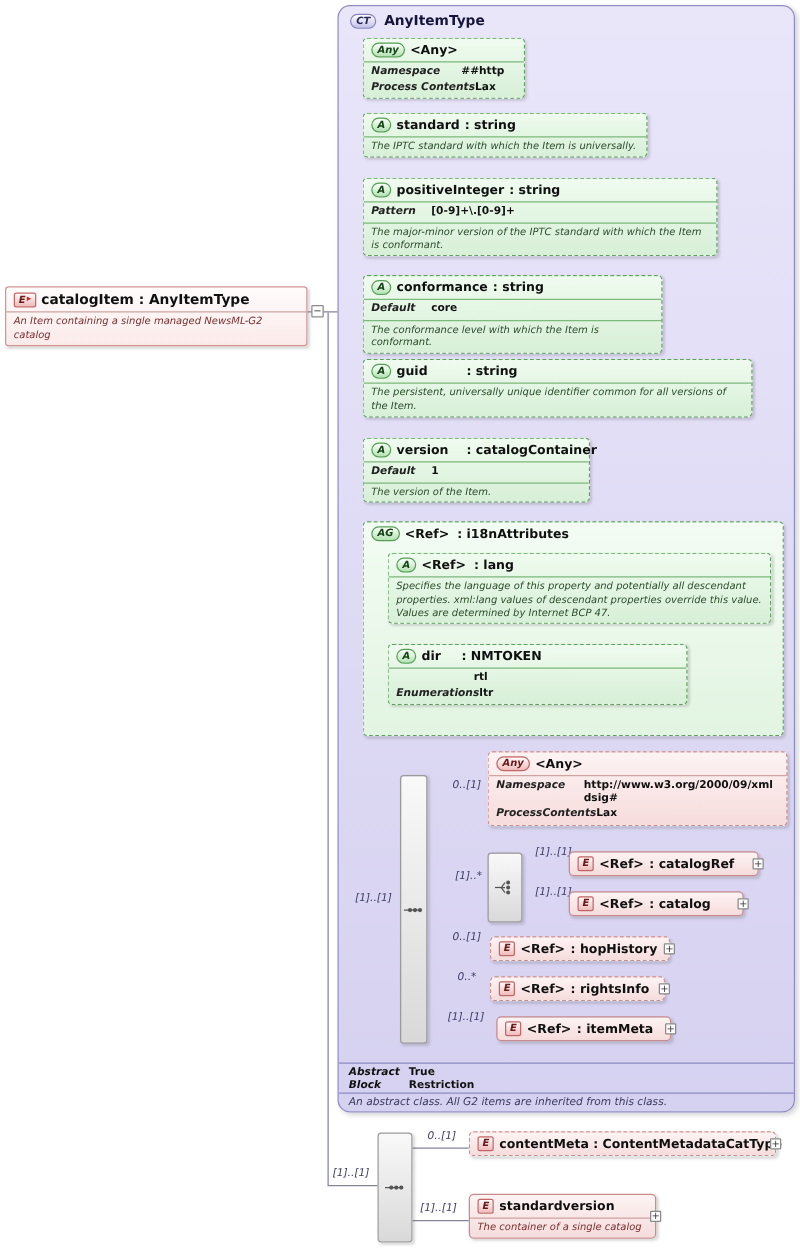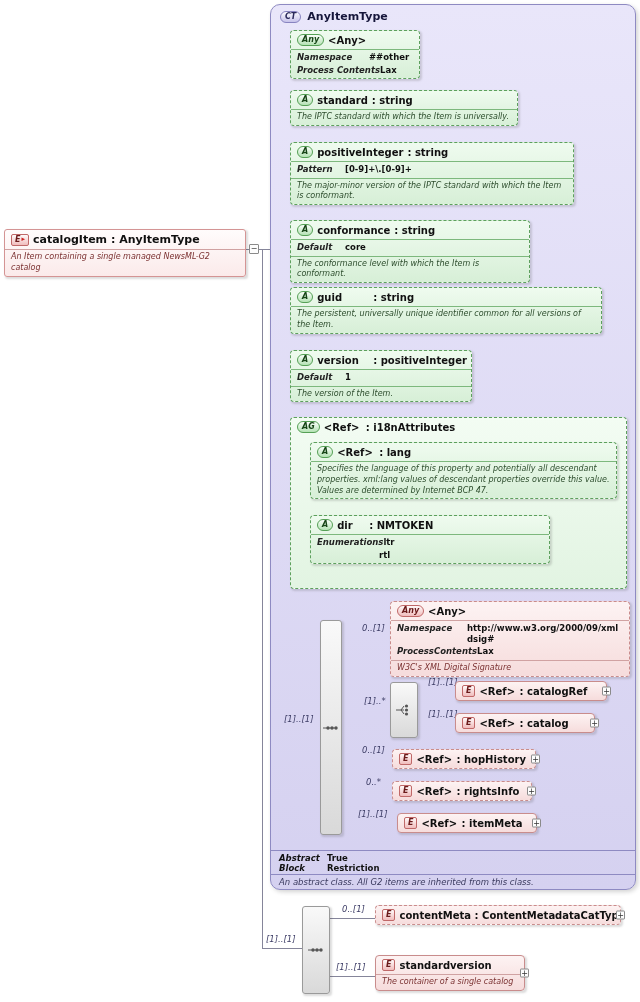--- a/index.html
+++ b/index.html
@@ -160,21 +160,21 @@
   <div class="toggle" style="left:249px;top:244px">−</div>
 
   <div class="gbox" style="left:290px;top:30px;width:130px">
     <div class="box-hdr">
       <span class="badge green">Any</span>
       <span>&lt;Any&gt;</span>
     </div>
     <div class="facets">
       <div class="facet-row" style="--lw:72px">
         <span class="f-label">Namespace</span>
-        <span class="f-value">##other</span>
+        <span class="f-value">##http</span>
       </div>
       <div class="facet-row" style="--lw:72px">
         <span class="f-label">Process Contents</span>
         <span class="f-value">Lax</span>
       </div>
     </div>
   </div>
 
   <div class="gbox" style="left:290px;top:90px;width:228px">
     <div class="box-hdr">
@@ -221,21 +221,21 @@
       <span class="hdr-name" style="--nw:52px">guid</span>
       <span>: string</span>
     </div>
     <div class="box-desc">The persistent, universally unique identifier common for all versions of the Item.</div>
   </div>
 
   <div class="gbox" style="left:290px;top:350px;width:182px">
     <div class="box-hdr">
       <span class="badge green">A</span>
       <span class="hdr-name" style="--nw:52px">version</span>
-      <span>: positiveInteger</span>
+      <span>: catalogContainer</span>
     </div>
     <div class="facets">
       <div class="facet-row" style="--lw:48px">
         <span class="f-label">Default</span>
         <span class="f-value">1</span>
       </div>
     </div>
     <div class="box-desc">The version of the Item.</div>
   </div>
 
@@ -257,26 +257,26 @@
   </div>
 
   <div class="gbox" style="left:310px;top:515px;width:240px">
     <div class="box-hdr">
       <span class="badge green">A</span>
       <span class="hdr-name" style="--nw:28px">dir</span>
       <span>: NMTOKEN</span>
     </div>
     <div class="facets">
       <div class="facet-row" style="--lw:62px">
+        <span class="f-label"></span>
+        <span class="f-value">rtl</span>
+      </div>
+      <div class="facet-row" style="--lw:62px">
         <span class="f-label">Enumerations</span>
         <span class="f-value">ltr</span>
-      </div>
-      <div class="facet-row" style="--lw:62px">
-        <span class="f-label"></span>
-        <span class="f-value">rtl</span>
       </div>
     </div>
   </div>
 
   <div class="card-label" style="left:284px;top:714px">[1]..[1]</div>
 
   <div class="compositor" style="left:320px;top:620px;width:22px;height:215px">
     <span class="comp-icon">
       <svg width="16" height="10" viewBox="0 0 16 10">
         <line x1="0" y1="5" x2="14" y2="5" stroke="#555" stroke-width="1"></line>
@@ -296,21 +296,20 @@
     <div class="facets">
       <div class="facet-row" style="--lw:70px">
         <span class="f-label">Namespace</span>
         <span class="f-value">http://www.w3.org/2000/09/xmldsig#</span>
       </div>
       <div class="facet-row" style="--lw:70px">
         <span class="f-label">ProcessContents</span>
         <span class="f-value">Lax</span>
       </div>
     </div>
-    <div class="box-desc">W3C's XML Digital Signature</div>
   </div>
 
   <div class="card-label" style="left:364px;top:696px">[1]..*</div>
   <div class="compositor" style="left:390px;top:682px;width:28px;height:56px">
     <span class="comp-icon">
       <svg width="16" height="12" viewBox="0 0 16 12">
         <line x1="0" y1="6" x2="5" y2="6" stroke="#555" stroke-width="1"></line>
         <path d="M5 6 L8 2 M5 6 L8 6 M5 6 L8 10" stroke="#555" stroke-width="1" fill="none"></path>
         <circle cx="10.5" cy="2" r="1.6" fill="#555"></circle>
           <circle cx="10.5" cy="6" r="1.6" fill="#555"></circle>

